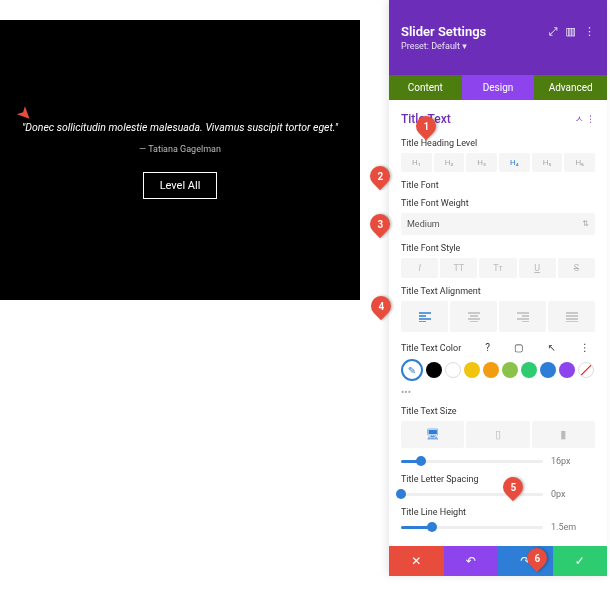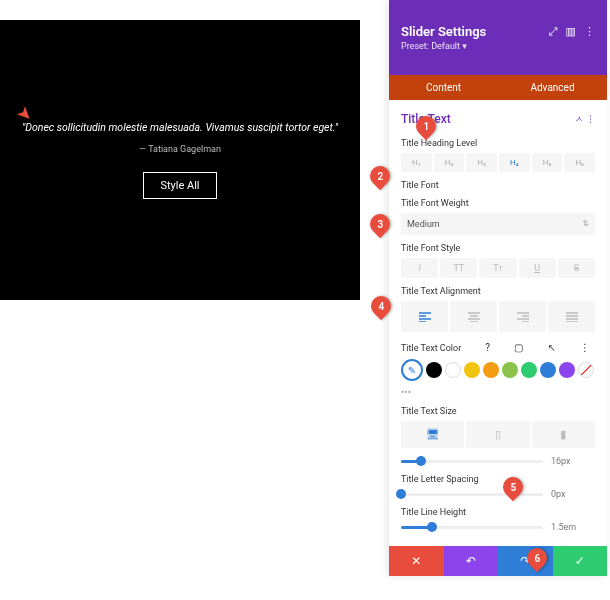--- a/index.html
+++ b/index.html
@@ -9,21 +9,21 @@
 .author{font-size:9px;color:#bbb;margin-bottom:18px}
 .read-btn{border:1px solid #fff;padding:6px 16px;font-size:11px;color:#fff;background:transparent;cursor:pointer}
 .arrow{position:absolute;left:18px;top:103px;color:#e74c3c;font-size:18px;transform:rotate(45deg)}
 .panel{position:absolute;right:3px;top:0;width:218px;background:#fff;box-shadow:-2px 0 8px rgba(0,0,0,.1);display:flex;flex-direction:column}
 .hdr{background:#6c2eb9;color:#ffffff;padding:24px 12px}
 .hdr-top{display:flex;justify-content:space-between;align-items:center}
 .hdr h3{font-size:13px;font-weight:600}
 .hdr-icons{display:flex;gap:8px;font-size:11px}
 .hdr-icons span{cursor:pointer}
 .preset{font-size:9px;opacity:.85;margin-top:2px}
-.tabs{display:flex;background:#c2410c}
+.tabs{display:flex;background:#4d7c0f}
 .tab{flex:1;text-align:center;padding:7px 0;font-size:10px;color:#fff;cursor:pointer}
 .tab.active{background:#8e44ec}
 .body{flex:1;overflow-y:auto;padding:8px 12px}
 .sect-title{display:flex;justify-content:space-between;align-items:center;color:#6c2eb9;font-size:12px;font-weight:500;padding:4px 0}
 .sect-title .chev{font-size:9px;color:#6c2eb9}
 .lbl{font-size:9px;font-weight:400;color:#333;margin:8px 0 5px}
 .hlvl{display:flex;gap:2px}
 .hlvl span{flex:1;text-align:center;font-size:8px;padding:5px 0;background:#f5f5f5;color:#aaa;border-radius:2px;cursor:pointer}
 .hlvl span.on{color:#2e7dd6;font-weight:400}
 .sel{width:100%;font-size:9px;padding:6px;border:none;background:#f5f5f5;border-radius:2px;color:#555;position:relative}
@@ -61,38 +61,39 @@
 .marker span{transform:rotate(45deg)}
 .m1{left:416px;top:116px}.m2{left:370px;top:166px}.m3{left:370px;top:214px}.m4{left:371px;top:296px}.m5{left:503px;top:477px}.m6{left:527px;top:548px}
 .body::-webkit-scrollbar{width:4px}.body::-webkit-scrollbar-thumb{background:#ccc;border-radius:2px}
 </style>
 </head>
 <body>
 
 <div class="preview">
   <div class="quote">"Donec sollicitudin molestie malesuada. Vivamus suscipit tortor eget."</div>
   <div class="author">— Tatiana Gagelman</div>
-  <button class="read-btn">Style All</button>
+  <button class="read-btn">Level All</button>
 </div>
 <div class="arrow">➤</div>
 
 <div class="panel">
   <div class="hdr">
     <div class="hdr-top">
       <h3>Slider Settings</h3>
       <div class="hdr-icons">
         <span>⤢</span>
         <span>▥</span>
         <span>⋮</span>
       </div>
     </div>
     <div class="preset">Preset: Default ▾</div>
   </div>
   <div class="tabs">
     <div class="tab">Content</div>
+    <div class="tab active">Design</div>
     <div class="tab">Advanced</div>
   </div>
 
   <div class="body">
     <div class="sect-title">
       <span>Title Text</span>
       <span class="chev">ㅅ ⋮</span>
     </div>
 
     <div class="lbl">Title Heading Level</div>

